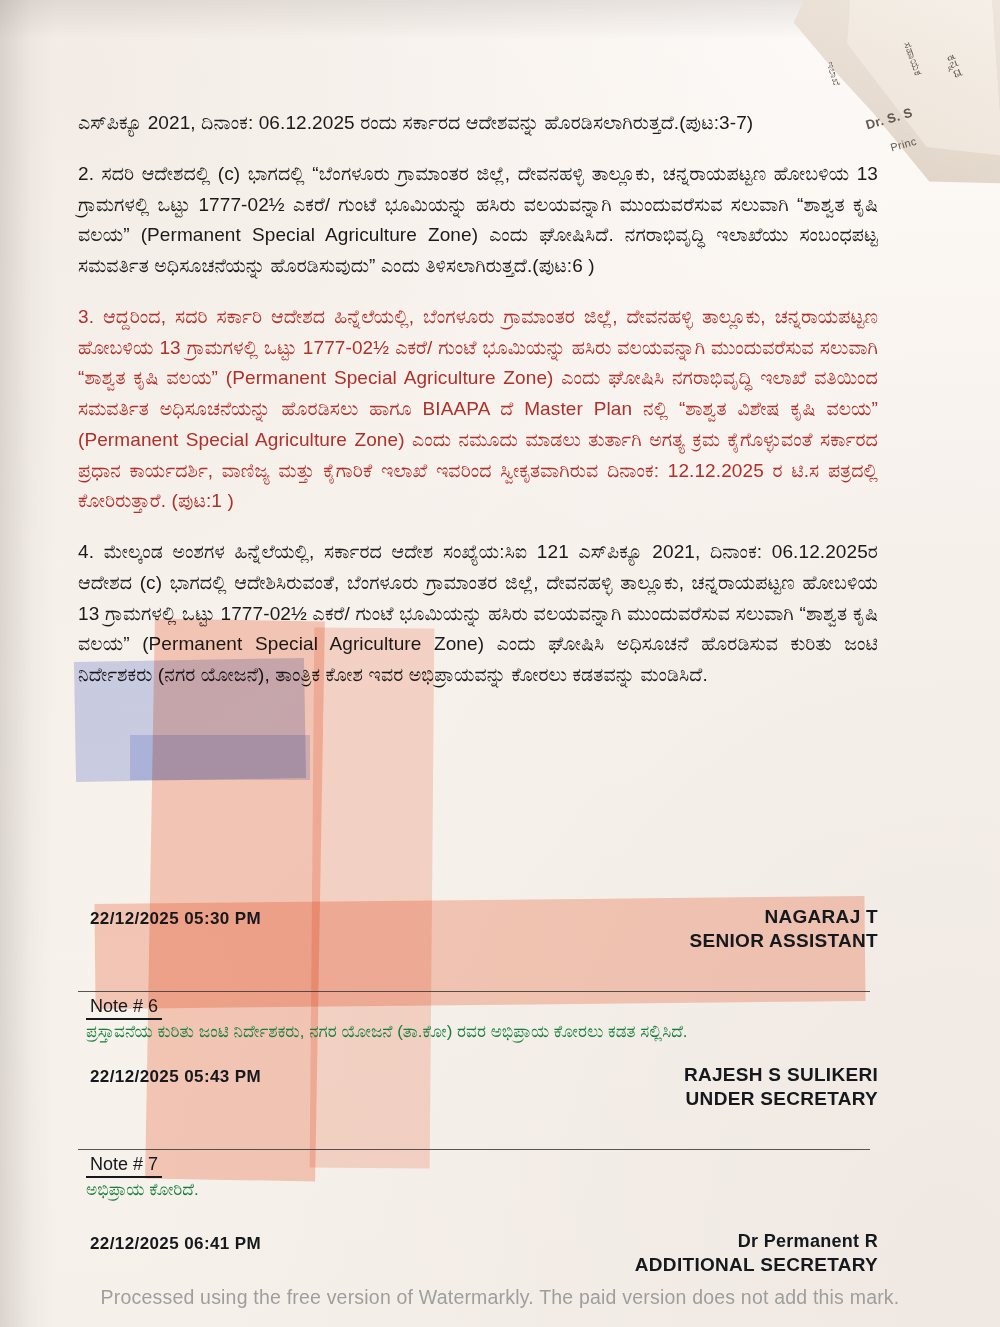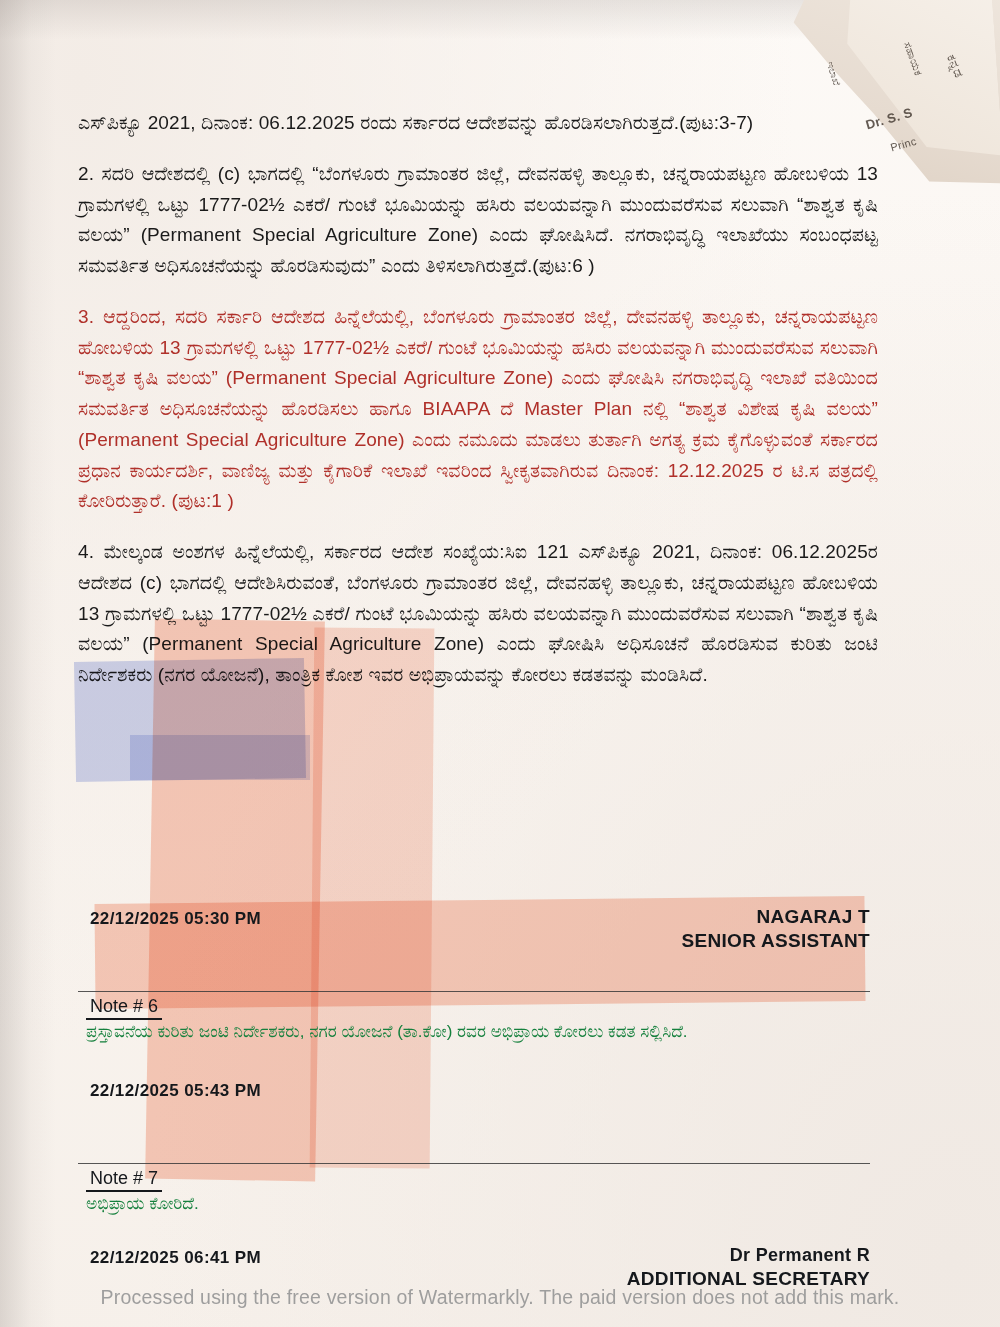--- a/index.html
+++ b/index.html
@@ -140,21 +140,21 @@
     position: absolute;
     left: 12px;
     top: 4px;
     font-weight: bold;
     font-size: 17px;
     color: #15181c;
     letter-spacing: 0.4px;
   }
   .sig-name {
     position: absolute;
-    right: 8px;
+    right: 0;
     top: 0;
     text-align: right;
     font-weight: bold;
     font-size: 19px;
     color: #15181c;
     line-height: 1.28;
     letter-spacing: 0.3px;
   }
   .note-block {
     position: relative;
@@ -236,22 +236,26 @@
       </div>
     </div>
 
     <div class="sep-line"></div>
 
     <div class="note-block">
       <div class="note-title">Note # 6</div>
       <div class="note-body">ಪ್ರಸ್ತಾವನೆಯ ಕುರಿತು ಜಂಟಿ ನಿರ್ದೇಶಕರು, ನಗರ ಯೋಜನೆ (ತಾ.ಕೋ) ರವರ ಅಭಿಪ್ರಾಯ ಕೋರಲು ಕಡತ ಸಲ್ಲಿಸಿದೆ.</div>
     </div>
 
-    <div class="sig-row" style="margin-top:32px;">
+    <div class="sig-row" style="margin-top:18px;">
       <div class="sig-time">22/12/2025 05:43 PM</div>
+      <div class="sig-name">
+        <div>RAJESH S SULIKERI</div>
+        <div>UNDER SECRETARY</div>
+      </div>
     </div>
 
     <div class="sep-line"></div>
 
     <div class="note-block">
       <div class="note-title">Note # 7</div>
       <div class="note-body">ಅಭಿಪ್ರಾಯ ಕೋರಿದೆ.</div>
     </div>
 
     <div class="sig-row" style="margin-top:28px;">

